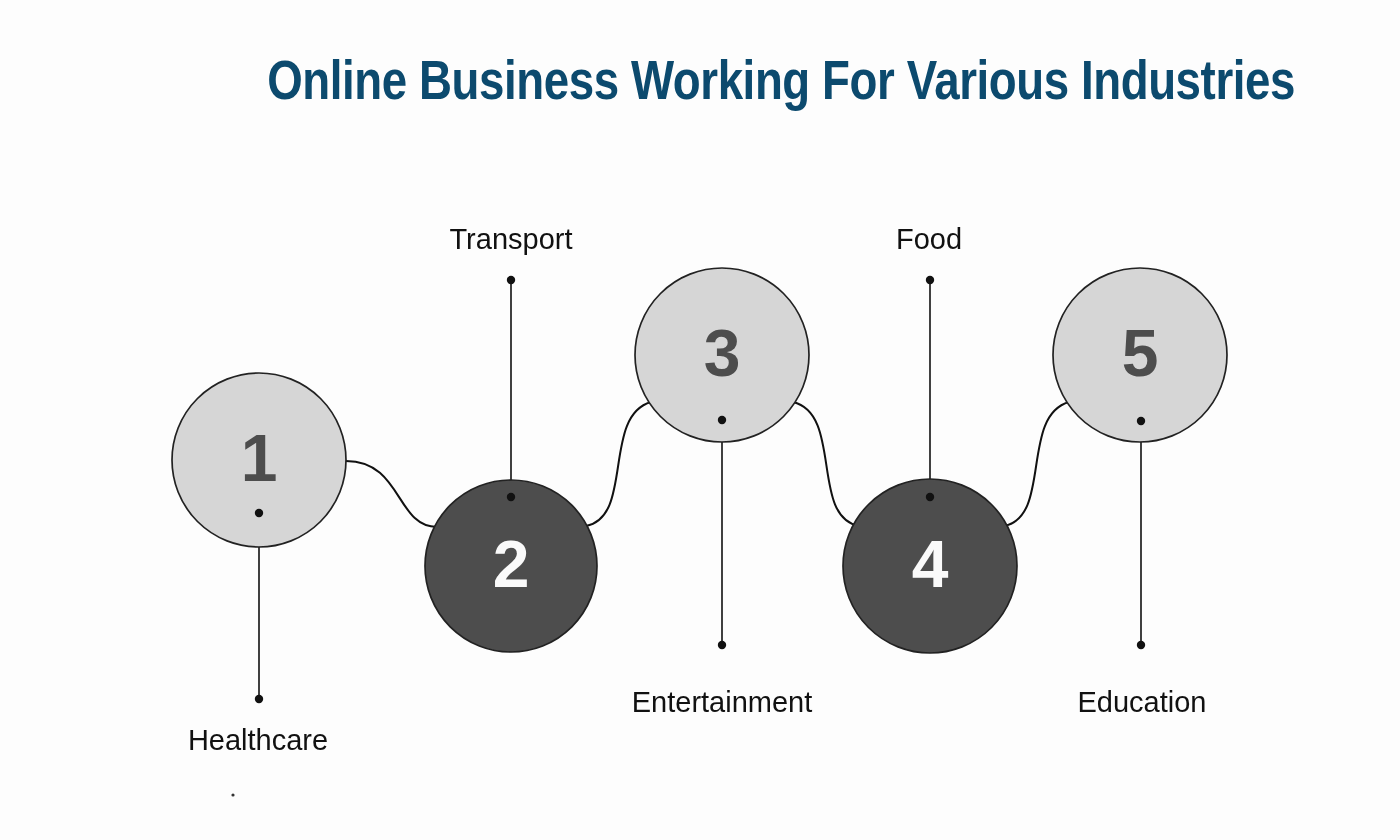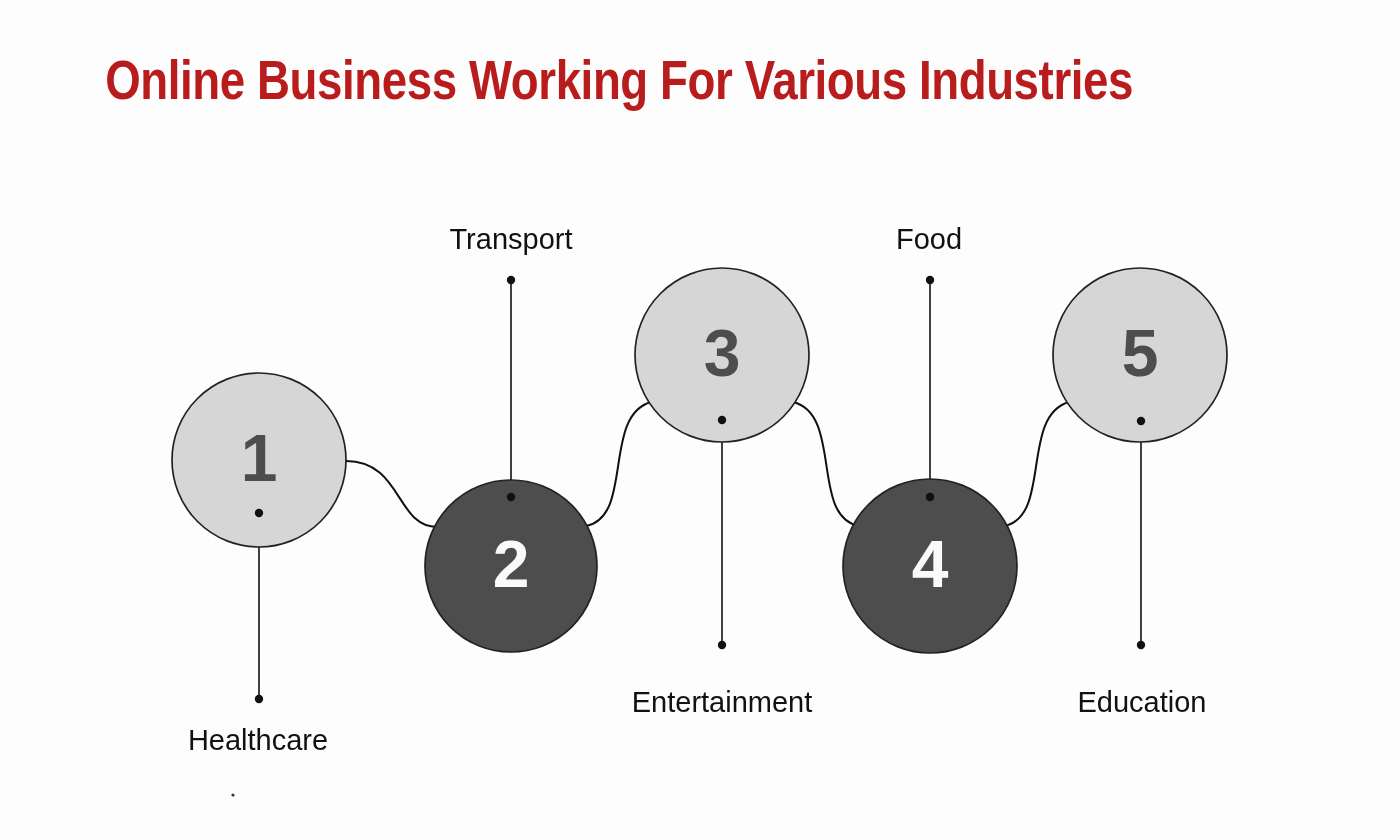--- a/index.html
+++ b/index.html
@@ -13,23 +13,23 @@
     height: 840px;
     background: #fdfdfd;
     overflow: hidden;
   }
   .title {
     position: absolute;
     top: 53px;
     left: 0;
     right: 0;
     margin: 0;
-    text-align: left;
+    text-align: right;
     line-height: 1;
-    color: #b91c1c;
+    color: #0c4a6e;
     text-decoration: underline;
   }
   .title-inner {
     display: inline-block;
     font-size: 55px;
     font-weight: 700;
     letter-spacing: -0.5px;
     white-space: nowrap;
     transform: scaleX(0.83);
     transform-origin: center;

